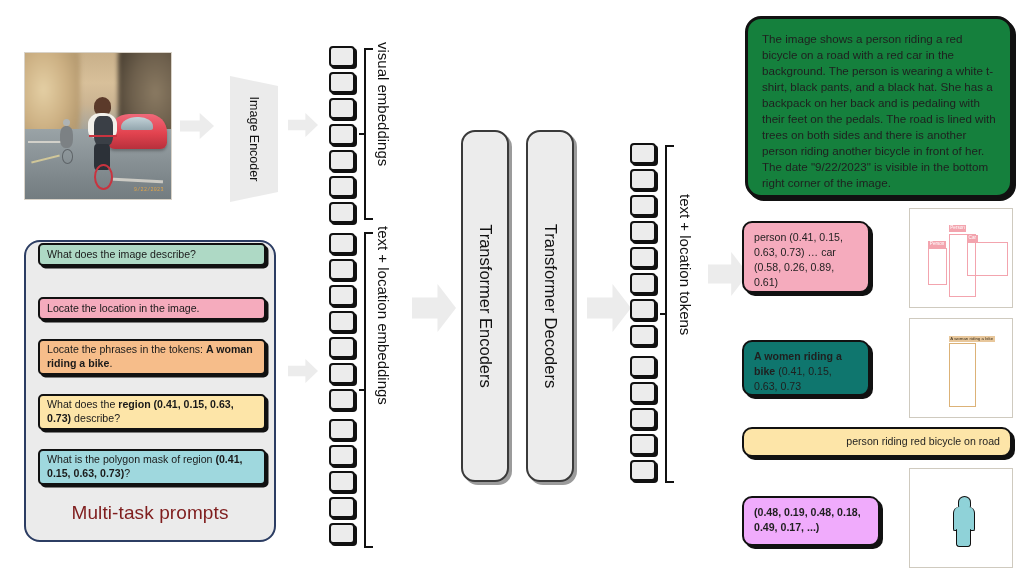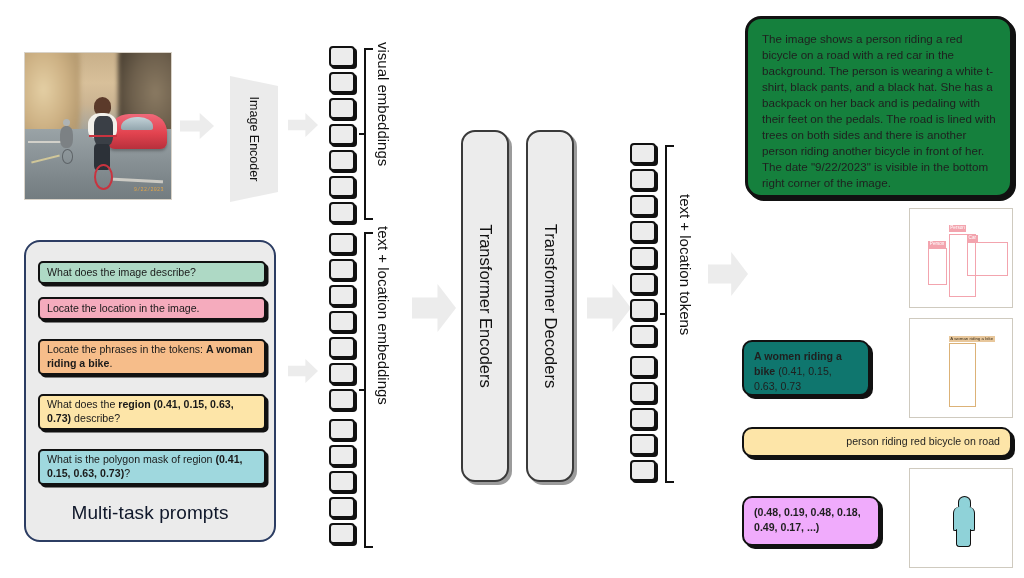--- a/index.html
+++ b/index.html
@@ -137,21 +137,21 @@
 
   
   .panel {
     position:absolute;
     background:#ebebeb;
     border:2px solid #2c3d63;
     border-radius:16px;
   }
   .panel-title {
     position:absolute; width:100%; text-align:center;
-    font-size:19px; color:#0f172a; letter-spacing:.1px;
+    font-size:19px; color:#7f1d1d; letter-spacing:.1px;
   }
   .pbox {
     position:absolute;
     border:2px solid #111;
     border-radius:5px;
     box-shadow: 2.5px 2.5px 0 #111;
     font-size:10.6px;
     line-height:1.32;
     color:#1a1a1a;
     padding:4px 7px;
@@ -283,21 +283,21 @@
     <div class="tok" style="left:630px; top:460px;"></div>
   </div>
 
   <div class="brk" style="left:665px; top:145px; height:338px;"></div>
   <div class="vlabel" style="left:694px; top:194px;">text + location tokens</div>
 
   <div class="arrow" style="left:708px; top:250px; width:40px; height:48px;"></div>
 
   <div class="panel" style="left:24px; top:240px; width:252px; height:302px;"></div>
 
-  <div class="pbox" style="left:38px; top:261px; width:228px; height:23px; background:#aed9c5;">
+  <div class="pbox" style="left:38px; top:243px; width:228px; height:23px; background:#aed9c5;">
     <span>What does the image describe?</span>
   </div>
 
   <div class="pbox" style="left:38px; top:297px; width:228px; height:23px; background:#f5abbd;">
     <span>Locate the location in the image.</span>
   </div>
 
   <div class="pbox" style="left:38px; top:339px; width:228px; height:36px; background:#f6bd8a;">
     <span><span>Locate the phrases in the tokens: </span><b>A woman riding a bike</b><span>.</span></span>
   </div>
@@ -311,20 +311,23 @@
   </div>
 
   <div class="panel-title" style="left:24px; top:502px; width:252px;">Multi-task prompts</div>
 
   <div class="arrow" style="left:288px; top:358px; width:30px; height:26px;"></div>
 
   <div class="obox caption" style="left:745px; top:16px; width:268px; height:182px; background:#15803d;">
     <span>The image shows a person riding a red bicycle on a road with a red car in the background. The person is wearing a white t-shirt, black pants, and a black hat. She has a backpack on her back and is pedaling with their feet on the pedals. The road is lined with trees on both sides and there is another person riding another bicycle in front of her. The date "9/22/2023" is visible in the bottom right corner of the image.</span>
   </div>
 
+  <div class="obox" style="left:742px; top:221px; width:128px; height:72px; background:#f5abbd;">
+    <span>person (0.41, 0.15, 0.63, 0.73) … car (0.58, 0.26, 0.89, 0.61)</span>
+  </div>
 
   <div class="thumb" style="left:909px; top:208px; width:104px; height:100px;">
     <div class="sky"></div>
     <div class="treeL"></div>
     <div class="treeR"></div>
     <div class="road"></div>
     <div class="car"></div>
     <div class="carwin"></div>
     <div class="far-head" style="left:26%; top:45%; width:5%; height:5%;"></div>
     <div class="far-rider" style="left:24%; top:50%; width:9%; height:15%;"></div>

